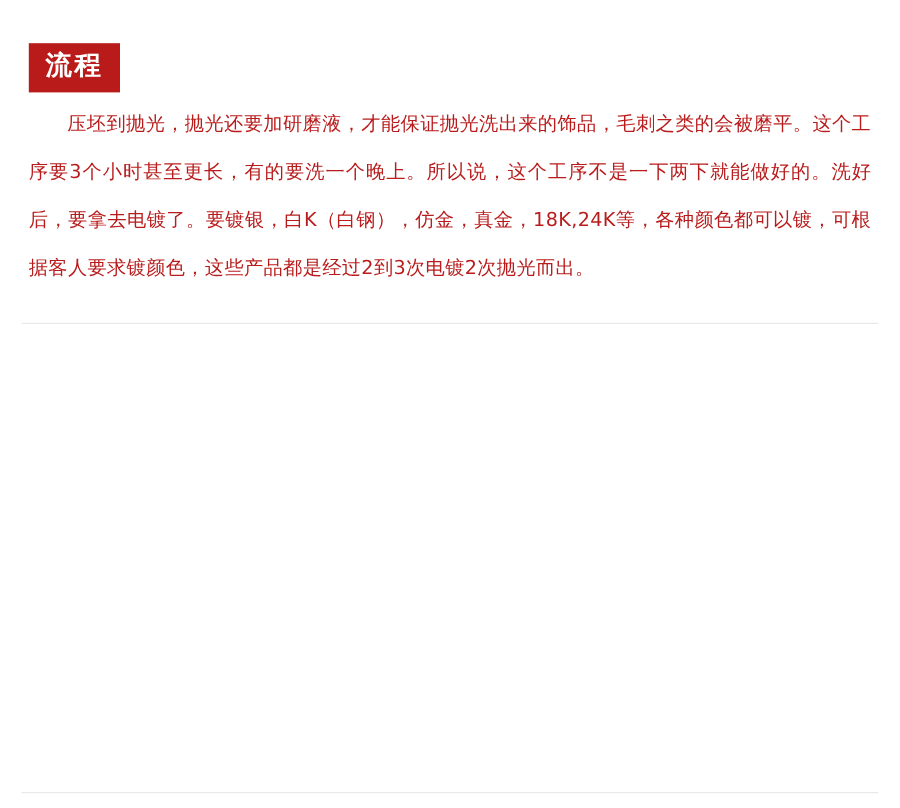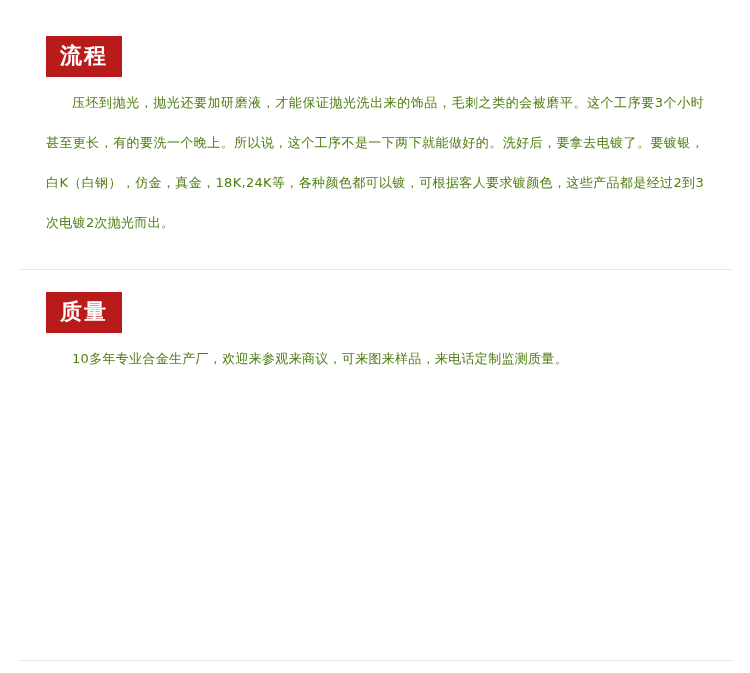--- a/index.html
+++ b/index.html
@@ -15,42 +15,42 @@
     overflow: hidden;
   }
   .page {
     width: 750px;
     height: 673px;
     position: relative;
     background: #ffffff;
     box-sizing: border-box;
   }
   .section {
-    padding: 0 46px;
+    padding: 0 24px;
     box-sizing: border-box;
   }
   .section-head {
     padding-top: 22px;
     padding-bottom: 6px;
   }
   .badge {
     display: inline-block;
     background: #b91b1b;
     color: #ffffff;
     font-size: 22px;
     line-height: 1;
     font-weight: bold;
     letter-spacing: 2px;
     padding: 9px 14px 10px 14px;
     font-family: "DejaVu Sans", "Liberation Sans", sans-serif;
   }
   .body-text {
-    font-size: 13px;
+    font-size: 16px;
     line-height: 40px;
-    color: #4d7c0f;
+    color: #b91c1c;
     letter-spacing: 0.3px;
     text-align: justify;
     font-family: "DejaVu Sans", "Liberation Sans", sans-serif;
   }
   .para {
     margin: 0;
     text-indent: 2em;
   }
   .para + .para {
     margin-top: 0;
@@ -77,26 +77,18 @@
     </div>
     <div class="body-text">
       <p class="para">压坯到抛光，抛光还要加研磨液，才能保证抛光洗出来的饰品，毛刺之类的会被磨平。这个工序要3个小时甚至更长，有的要洗一个晚上。所以说，这个工序不是一下两下就能做好的。洗好后，要拿去电镀了。要镀银，白K（白钢），仿金，真金，18K,24K等，各种颜色都可以镀，可根据客人要求镀颜色，这些产品都是经过2到3次电镀2次抛光而出。</p>
     </div>
   </div>
 
   <div class="gap-after-process"></div>
 
   <div class="divider"></div>
 
-  <div class="section">
-    <div class="section-head">
-      <span class="badge">质量</span>
-    </div>
-    <div class="body-text">
-      <p class="para">10多年专业合金生产厂，欢迎来参观来商议，可来图来样品，来电话定制监测质量。</p>
-    </div>
-  </div>
 
   <div class="bottom-divider-wrap">
     <div class="divider"></div>
   </div>
 
 </div>
 
 </body></html>

